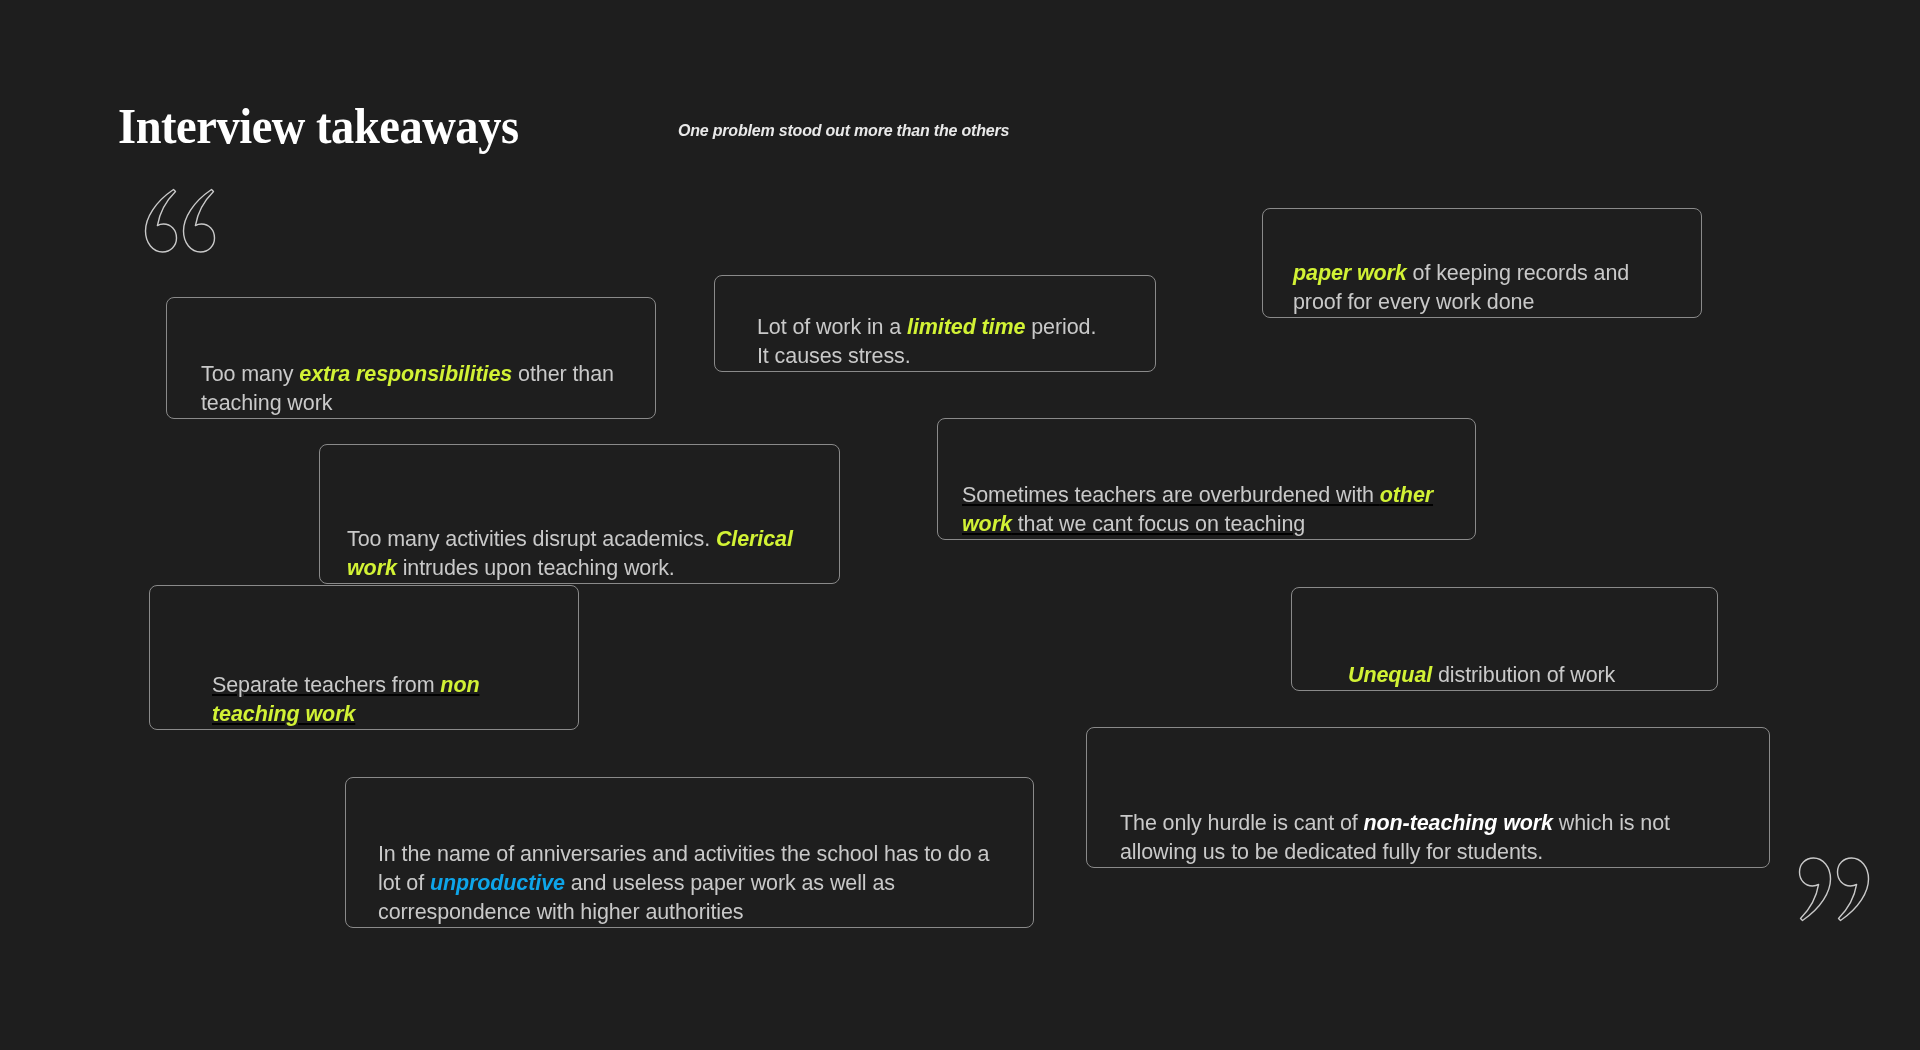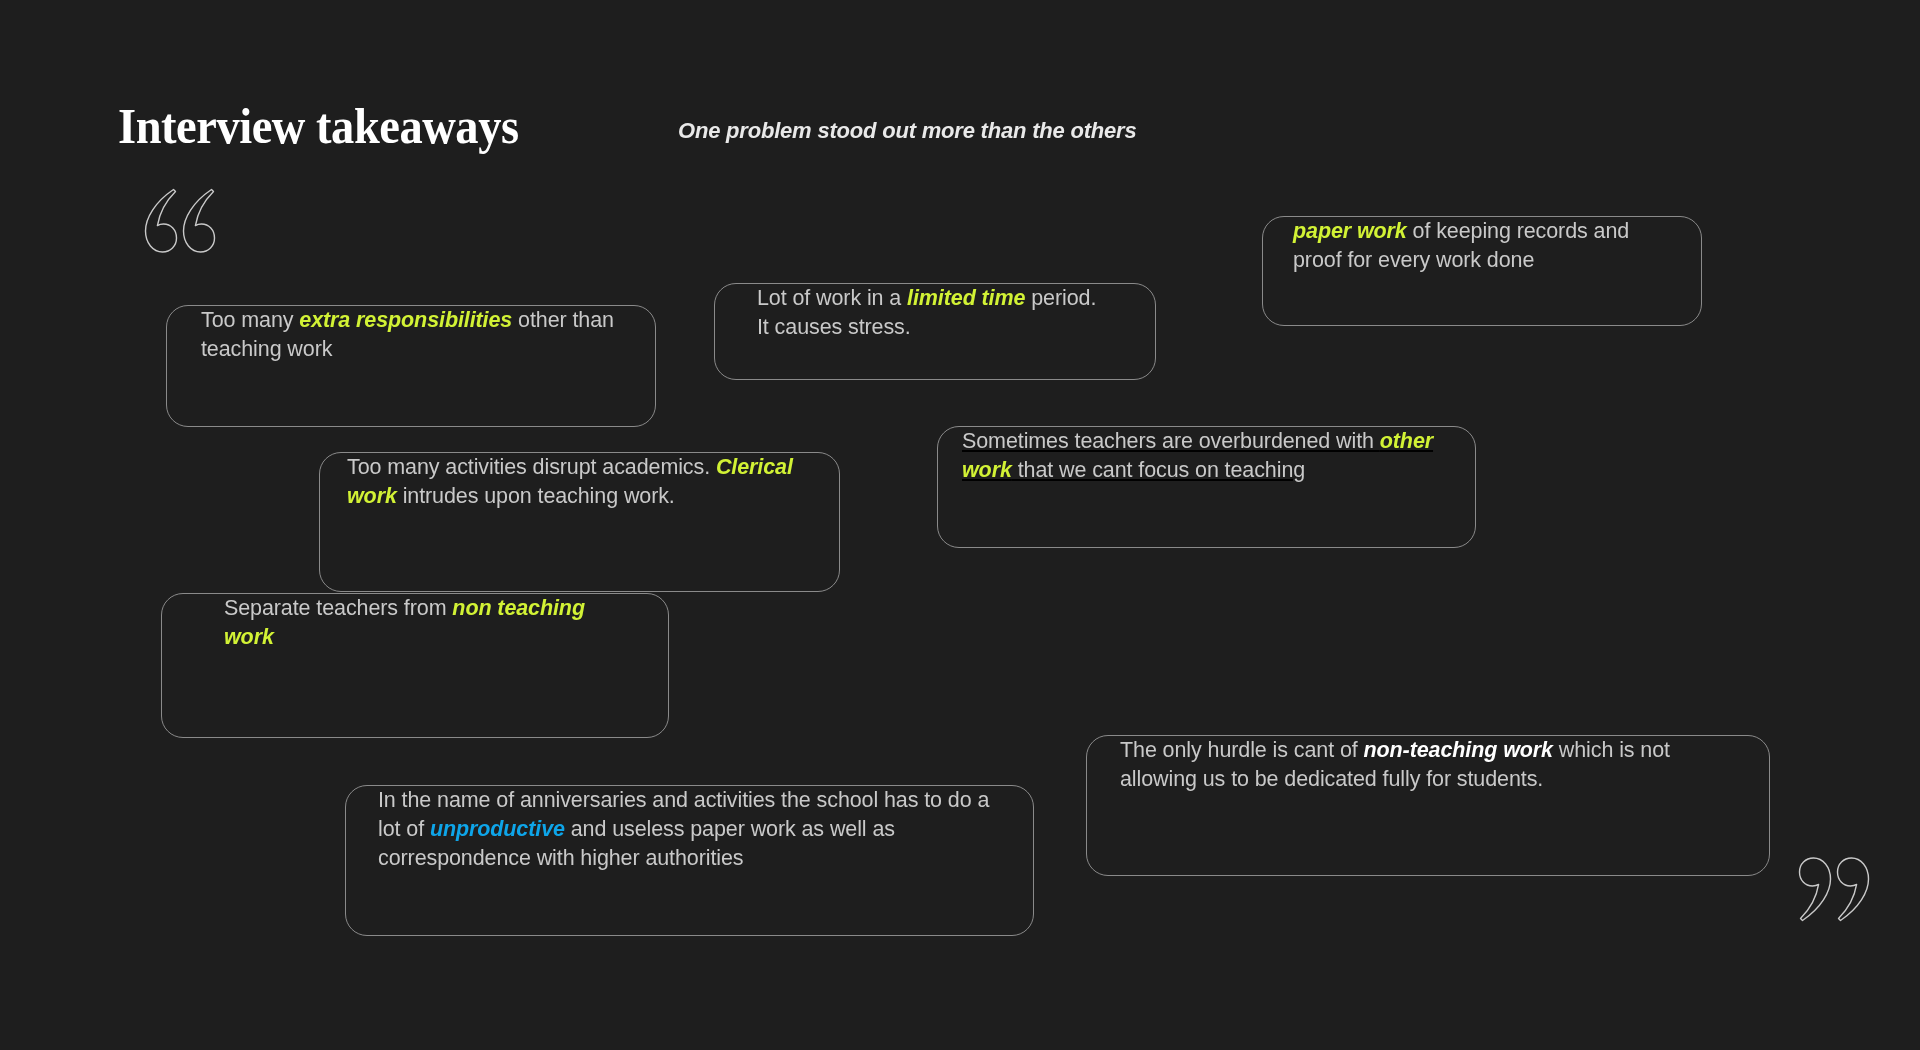--- a/index.html
+++ b/index.html
@@ -44,21 +44,21 @@
     white-space: nowrap;
   }
 
   #page-subtitle {
     position: absolute;
     left: 560px;
     top: 19px;
     font-family: "Liberation Sans", sans-serif;
     font-weight: bold;
     font-style: italic;
-    font-size: 22px;
+    font-size: 16px;
     line-height: 28px;
     letter-spacing: -0.2px;
     color: #e9e9e9;
     white-space: nowrap;
   }
 
   
   .quote-mark {
     position: absolute;
     line-height: 1;
@@ -67,25 +67,24 @@
   }
   .quote-mark svg { display: block; }
 
   #quote-open  { left: 143px; top: 188px; }
   #quote-close { left: 1797px; top: 856px; }
 
   
   .card {
     position: absolute;
     border: 1px solid #8a8a8a;
-    border-radius: 22px;
+    border-radius: 8px;
     background: #1e1e1e;
     display: flex;
-    align-items: flex-start;
-    margin-top: 8px;
+    align-items: flex-end;
   }
 
   .card-text {
     font-family: "Liberation Sans", sans-serif;
     font-weight: 400;
     font-size: 21.5px;
     line-height: 29px;
     color: #c9c9c9;
     letter-spacing: -0.1px;
   }
@@ -95,21 +94,21 @@
     font-style: italic;
     font-weight: 700;
   }
 
   
   #card-0 { left: 166px;  top: 297px; width: 490px;  height: 122px; padding: 0 34px; }
   #card-1 { left: 714px;  top: 275px; width: 442px;  height: 97px; padding: 0 42px; }
   #card-2 { left: 1262px; top: 208px; width: 440px;  height: 110px; padding: 0 30px; }
   #card-3 { left: 319px;  top: 444px; width: 521px;  height: 140px; padding: 0 27px; }
   #card-4 { left: 937px;  top: 418px; width: 539px;  height: 122px; padding: 0 24px; text-decoration: underline; }
-  #card-5 { left: 161px;  top: 585px; width: 508px;  height: 145px; padding: 0 62px; }
+  #card-5 { left: 149px;  top: 585px; width: 430px;  height: 145px; padding: 0 62px; text-decoration: underline; }
   #card-6 { left: 714px;  top: 590px; width: 426px;  height: 121px; padding: 0 45px; }
   #card-7 { left: 1291px; top: 587px; width: 427px;  height: 104px; padding: 0 56px; }
   #card-8 { left: 1086px; top: 727px; width: 684px;  height: 141px; padding: 0 33px; }
   #card-9 { left: 345px;  top: 777px; width: 689px;  height: 151px; padding: 0 32px; }
 </style>
 </head>
 <body>
 
 <div id="slide" style="background: rgb(30, 30, 30);">
 
@@ -143,20 +142,23 @@
   </div>
   <div class="card" id="card-3" style="border-color: rgb(138, 138, 138);">
     <p class="card-text" style="color: rgb(201, 201, 201);"><span>Too many activities disrupt academics. </span><span class="hl" style="color: rgb(210, 242, 53);">Clerical work</span><span> intrudes upon teaching work.</span></p>
   </div>
   <div class="card" id="card-4" style="border-color: rgb(138, 138, 138);">
     <p class="card-text" style="color: rgb(201, 201, 201);"><span>Sometimes teachers are overburdened with </span><span class="hl" style="color: rgb(210, 242, 53);">other work</span><span> that we cant focus on teaching</span></p>
   </div>
   <div class="card" id="card-5" style="border-color: rgb(138, 138, 138);">
     <p class="card-text" style="color: rgb(201, 201, 201);"><span>Separate teachers from </span><span class="hl" style="color: rgb(210, 242, 53);">non teaching work</span></p>
   </div>
+  <div class="card" id="card-7" style="border-color: rgb(138, 138, 138);">
+    <p class="card-text" style="color: rgb(201, 201, 201);"><span class="hl" style="color: rgb(210, 242, 53);">Unequal</span><span> distribution of work</span></p>
+  </div>
   <div class="card" id="card-8" style="border-color: rgb(138, 138, 138);">
     <p class="card-text" style="color: rgb(201, 201, 201);"><span>The only hurdle is cant of </span><span class="hl" style="color: #ffffff;">non-teaching work</span><span> which is not allowing us to be dedicated fully for students.</span></p>
   </div>
   <div class="card" id="card-9" style="border-color: rgb(138, 138, 138);">
     <p class="card-text" style="color: rgb(201, 201, 201);"><span>In the name of anniversaries and activities the school has to do a lot of </span><span class="hl" style="color: #0ea5e9;">unproductive</span><span> and useless paper work as well as correspondence with higher authorities</span></p>
   </div>
 
 </div>
 
 </body></html>

